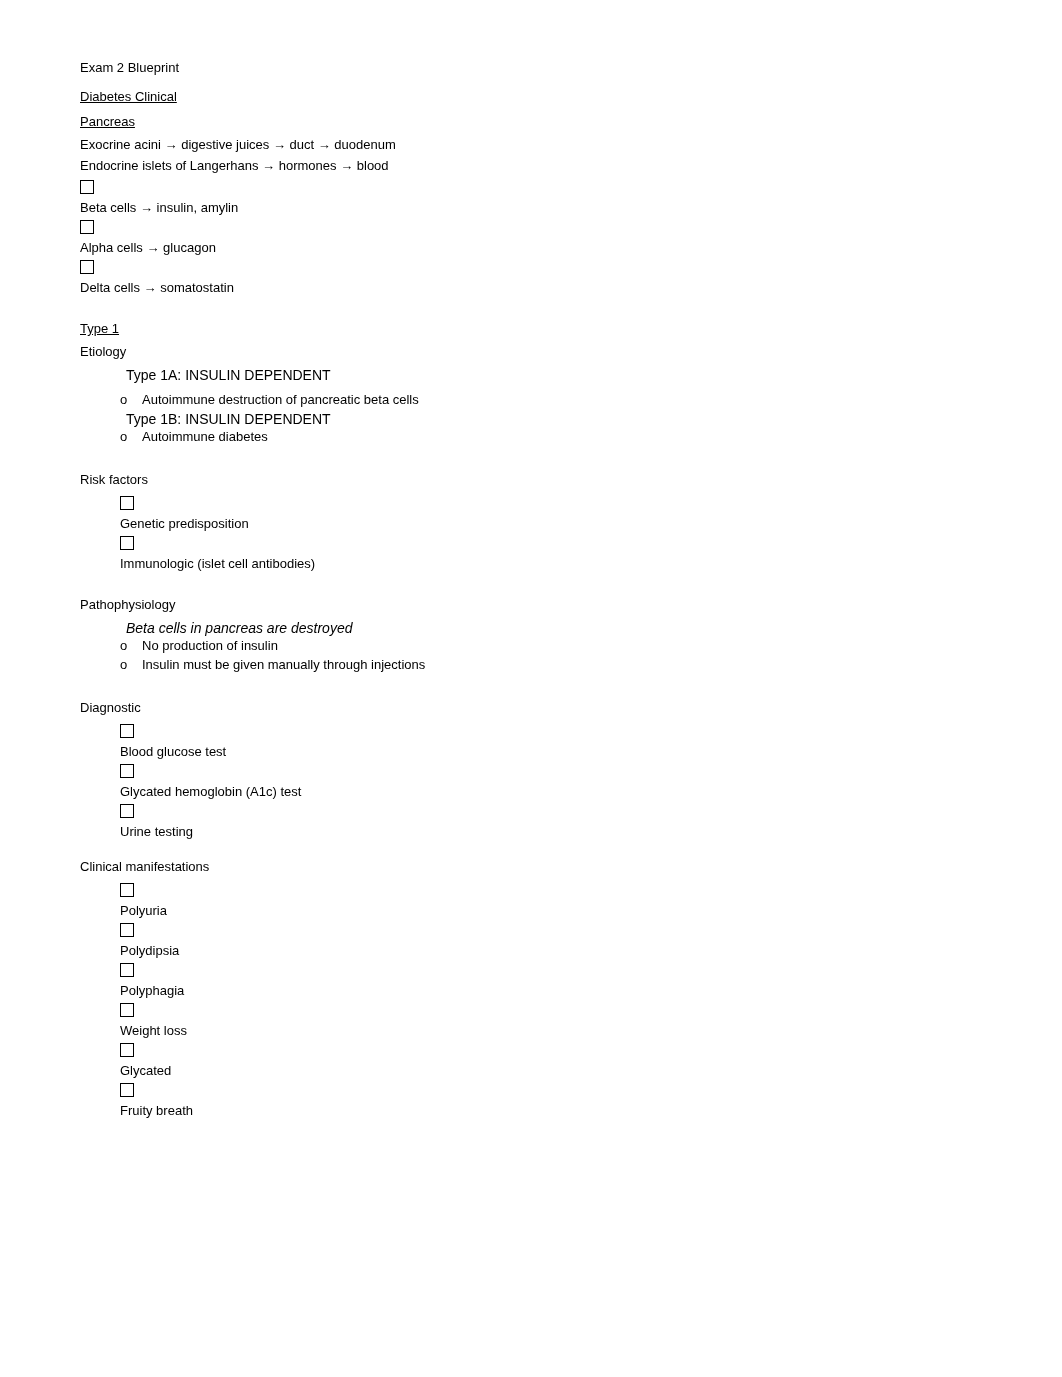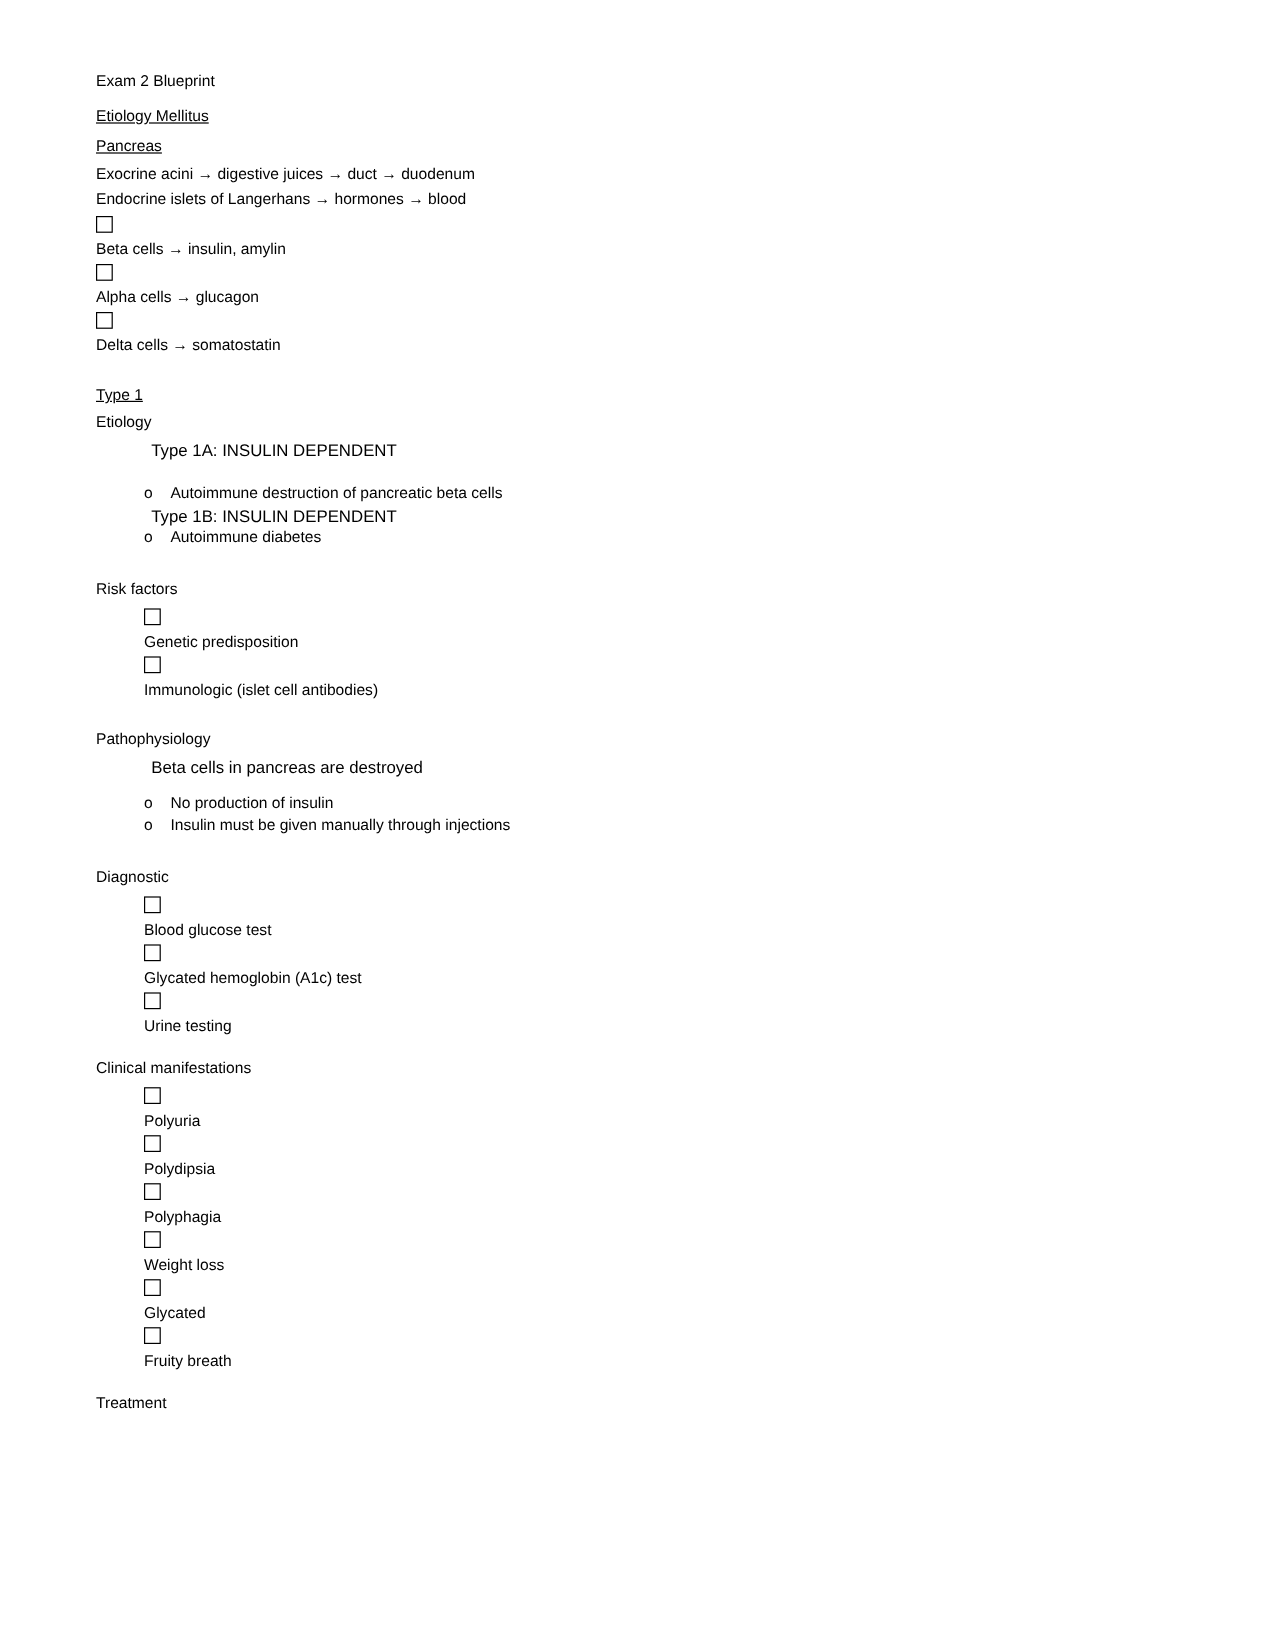--- a/index.html
+++ b/index.html
@@ -114,21 +114,21 @@
 </head>
 <body>
 
 <div>
 
   <div class="section title-main">
     <span>Exam 2 Blueprint</span>
   </div>
 
   <div class="section title-underline">
-    <span>Etiology Mellitus</span>
+    <span>Diabetes Clinical</span>
   </div>
 
   <div class="section subsection-heading">
     <span>Pancreas</span>
   </div>
 
   <div class="section line">
     <span>Exocrine acini →  digestive juices →  duct →  duodenum</span>
   </div>
 
@@ -157,21 +157,21 @@
     <span>Type 1</span>
   </div>
 
   <div class="section section-heading">
     <span>Etiology</span>
   </div>
 
   <div class="indent-1 section">
 
     <div style="margin-bottom:4px;">
-      <div style="display:flex; align-items:center; gap:6px; margin-bottom:20px;">
+      <div style="display:flex; align-items:center; gap:6px; margin-bottom:9px;">
         <span class="bullet-icon"></span>
         <span>Type 1A: INSULIN DEPENDENT</span>
       </div>
       <ul class="sub-o-list indent-2">
         <li>
           <span class="o-marker">o</span>
           <span>Autoimmune destruction of pancreatic beta cells</span>
         </li>
       </ul>
     </div>
@@ -208,21 +208,21 @@
   </ul>
 
   <div class="spacer-lg"></div>
 
   <div class="section section-heading">
     <span>Pathophysiology</span>
   </div>
 
   <div class="indent-1 section">
     <div style="margin-bottom:4px;">
-      <div style="display:flex; align-items:flex-start; gap:6px; margin-bottom:14px;">
+      <div style="display:flex; align-items:flex-start; gap:6px; margin-bottom:2px;font-style:italic;">
         <span class="bullet-icon"></span>
         <span>Beta cells in pancreas are destroyed</span>
       </div>
       <ul class="sub-o-list indent-2">
         <li>
           <span class="o-marker">o</span>
           <span>No production of insulin</span>
         </li>
         <li>
           <span class="o-marker">o</span>
@@ -281,17 +281,14 @@
       <span>Glycated</span>
     </li>
     <li>
       <span class="bullet-icon"></span>
       <span>Fruity breath</span>
     </li>
   </ul>
 
   <div class="spacer"></div>
 
-  <div class="section section-heading">
-    <span>Treatment</span>
-  </div>
 
 </div>
 
 </body></html>

